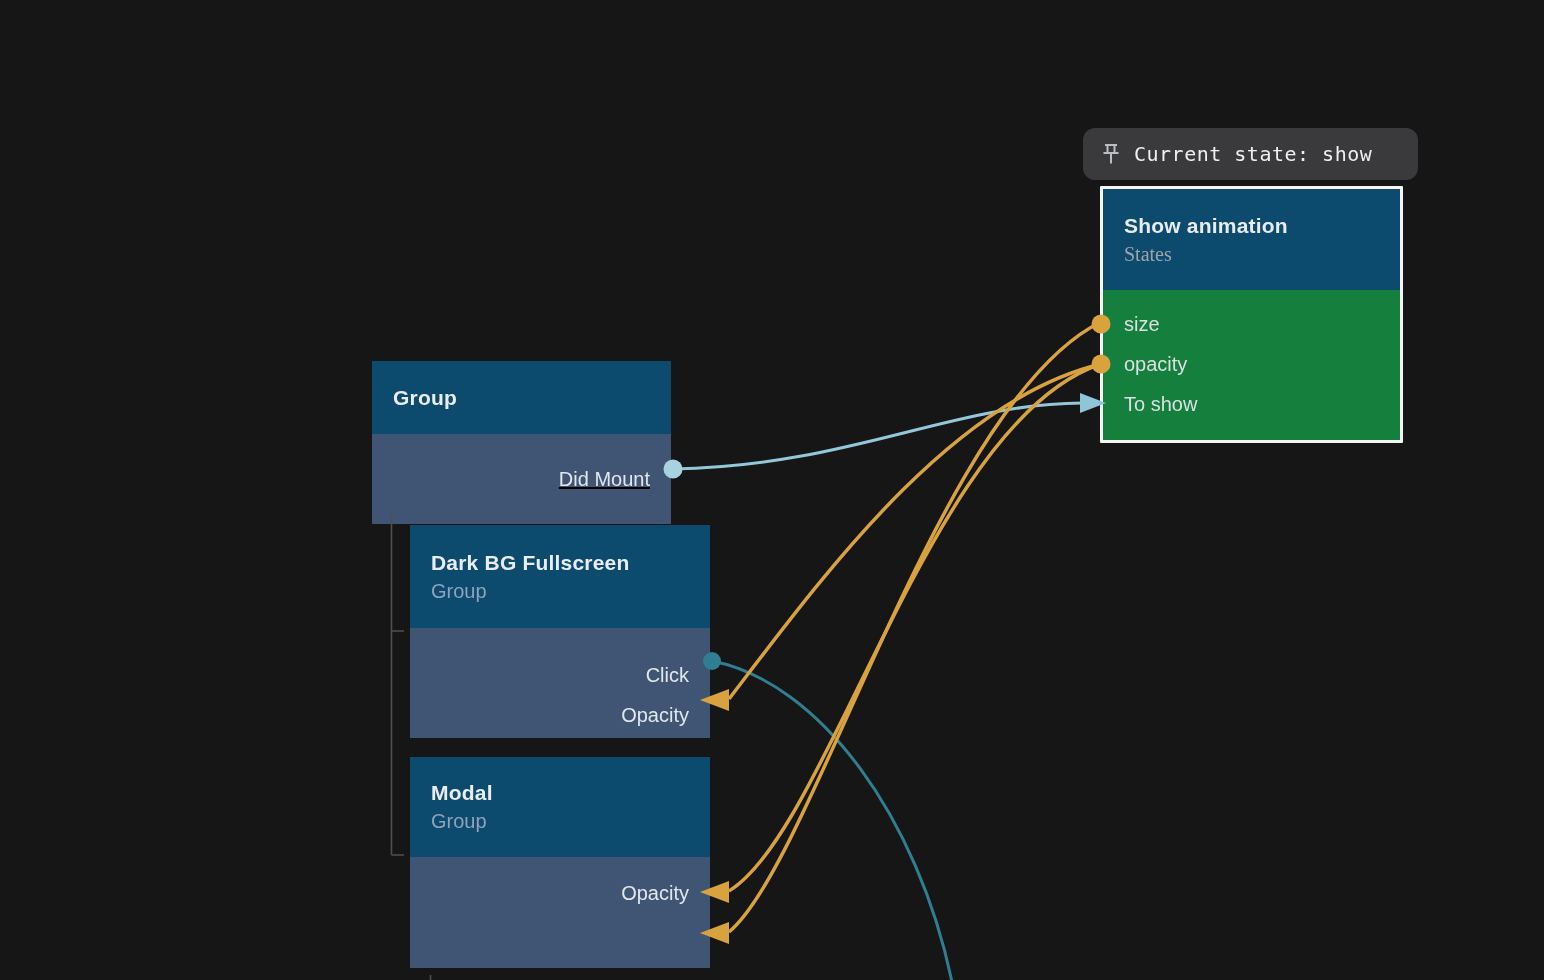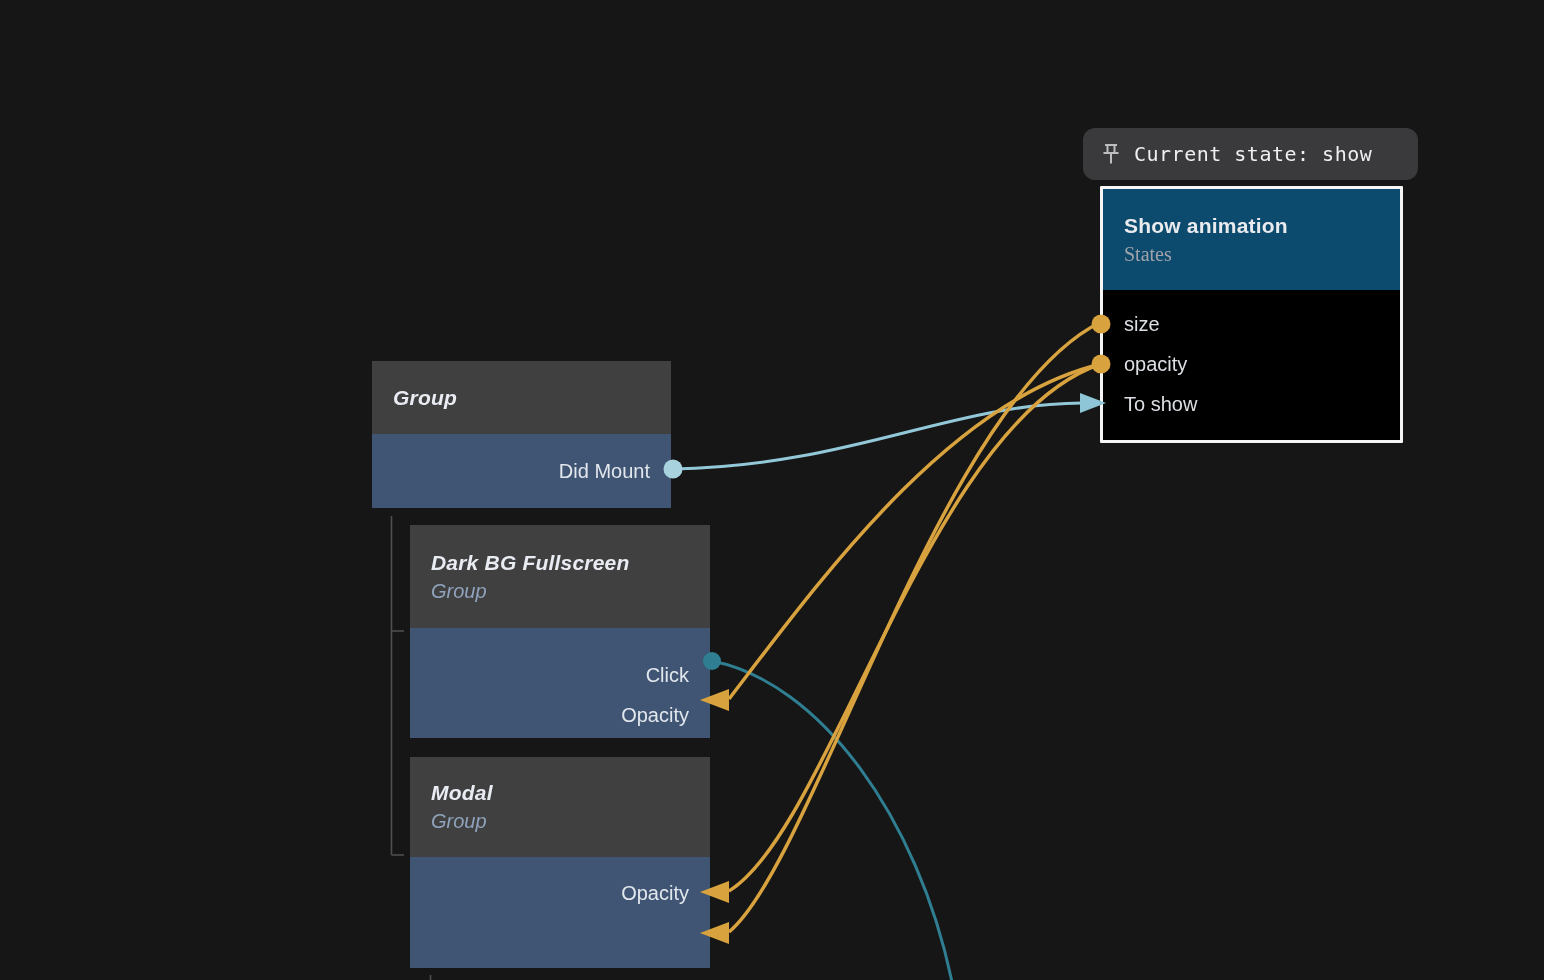--- a/index.html
+++ b/index.html
@@ -19,38 +19,38 @@
     color:#efeff1;white-space:nowrap;
   }
   
   .node{position:absolute;box-sizing:border-box;border-radius:1px;}
   .node-header{padding:0 21px;box-sizing:border-box;display:flex;flex-direction:column;justify-content:center;}
   .node-title{font-size:21px;font-weight:600;letter-spacing:.2px;}
   .node-subtitle{font-size:20px;margin-top:5px;}
   .node-body{display:flex;flex-direction:column;box-sizing:border-box;}
   .node-row{height:40px;display:flex;align-items:center;font-size:20px;}
   
-  .node.blue .node-header{background:#404040;font-style:italic;}
+  .node.blue .node-header{background:#0c4a6e;}
   .node.blue .node-body{background:#3f5573;}
   .node.blue .node-title{color:#e9edf3;}
   .node.blue .node-subtitle{color:#8fa3bc;}
   .node.blue .node-row{color:#e2e7ed;justify-content:flex-end;padding-right:21px;}
   
   .node.gray{border:3px solid #f5f5f5;}
   .node.gray .node-header{background:#0c4a6e;}
-  .node.gray .node-body{background:#000000;flex:1;padding-top:14px;}
+  .node.gray .node-body{background:#15803d;flex:1;padding-top:14px;}
   .node.gray .node-title{color:#e9ebee;}
   .node.gray .node-subtitle{color:#a0a3aa;font-family:Liberation Serif, serif;}
   .node.gray .node-row{color:#dcdfe4;justify-content:flex-start;padding-left:21px;}
   
   .node.show-animation{left:1100px;top:186px;width:303px;height:257px;display:flex;flex-direction:column;}
   .node.show-animation .node-header{height:101px;}
   .node.group-node{left:372px;top:361px;width:299px;height:144px;}
   .node.group-node .node-header{height:73px;}
-  .node.group-node .node-body{height:74px;justify-content:center;}
+  .node.group-node .node-body{height:90px;justify-content:center;text-decoration:underline;}
   .node.dark-bg{left:410px;top:525px;width:300px;height:213px;}
   .node.dark-bg .node-header{height:103px;}
   .node.dark-bg .node-body{height:110px;padding-top:27px;}
   .node.modal{left:410px;top:757px;width:300px;height:255px;}
   .node.modal .node-header{height:100px;}
   .node.modal .node-body{height:111px;padding-top:16px;}
   
   svg.overlay{position:absolute;left:0;top:0;pointer-events:none;z-index:5;}
   .wire{fill:none;}
   .wire.yellow{stroke:#d8a33e;stroke-width:3.5;}

